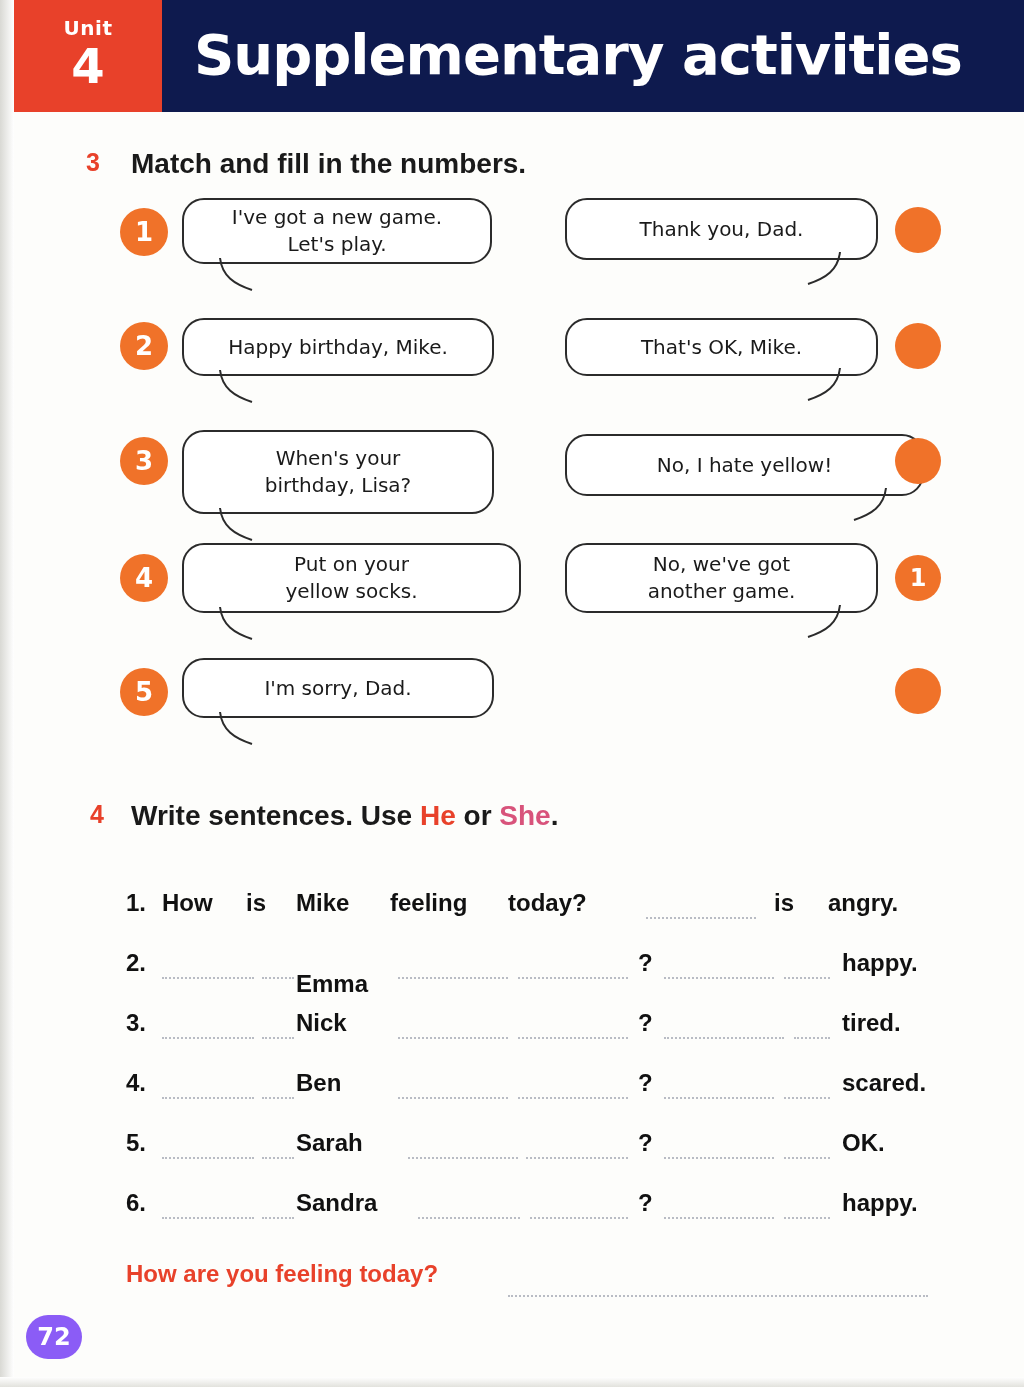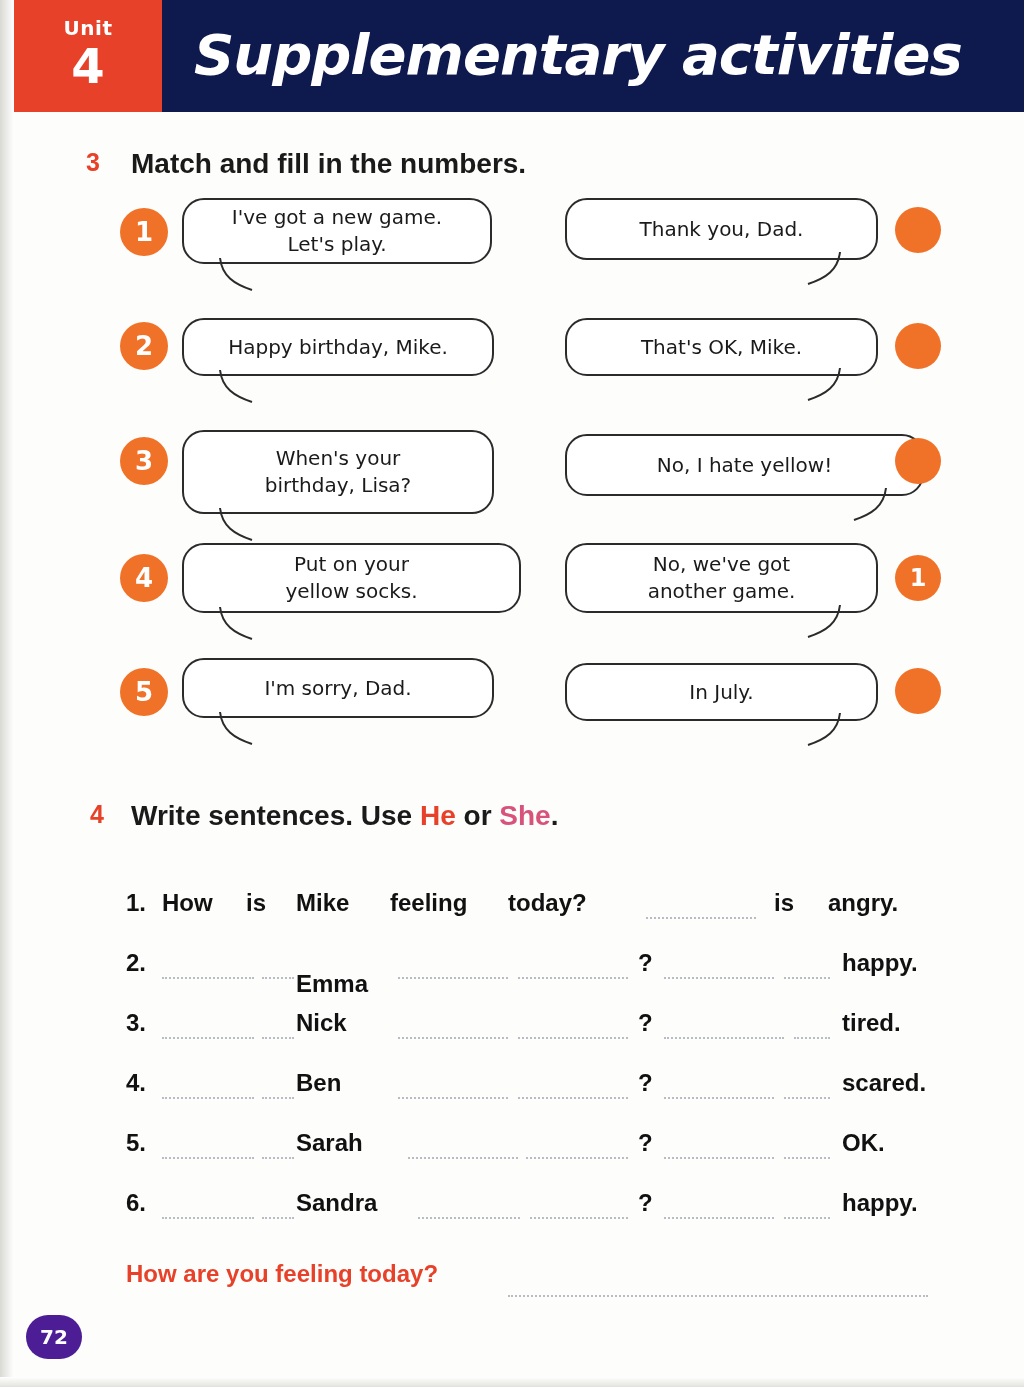--- a/index.html
+++ b/index.html
@@ -63,21 +63,20 @@
   }
   .header-title {
     position: absolute;
     left: 180px; top: 22px;
     width: 820px;
     color: #ffffff;
     font-size: 56px;
     font-weight: bold;
     font-family: "DejaVu Sans", sans-serif;
     letter-spacing: -1px;
-    font-style: italic;
   }
 
   
   .ex-head {
     position: absolute;
     font-size: 28px;
     font-weight: bold;
     color: #1a1a1a;
   }
   .ex-num {
@@ -168,23 +167,23 @@
     font-weight: bold;
     color: #e8412a;
   }
 
   
   .page-num {
     position: absolute;
     left: 26px; bottom: 28px;
     width: 56px; height: 44px;
     border-radius: 22px;
-    background: #4c1d95;
-    color: #ffffff;
-    font-size: 20px;
+    background: #8b5cf6;
+    color: #ffffff;
+    font-size: 24px;
     font-weight: bold;
     font-family: "DejaVu Sans", sans-serif;
     display: flex;
     align-items: center;
     justify-content: center;
   }
 </style>
 </head>
 <body>
 
@@ -267,26 +266,20 @@
         <path d="M38 0 C36 18, 24 26, 6 32" fill="none" stroke="#2b2b2b" stroke-width="2"></path>
       </svg>
     </div>
     <div class="dot-circle" style="left:895px; top:365px;">1</div>
 
     <div class="num-circle" style="left:120px; top:478px;">5</div>
     <div class="bubble" style="left:182px; top:468px; width:312px; height:60px;">
       <span style="white-space:pre-line;">I'm sorry, Dad.</span>
       <svg class="tail" viewBox="0 0 40 34">
         <path d="M2 0 C4 18, 16 26, 34 32" fill="none" stroke="#2b2b2b" stroke-width="2"></path>
-      </svg>
-    </div>
-    <div class="bubble" style="left:565px; top:473px; width:313px; height:58px;">
-      <span style="white-space:pre-line;">In July.</span>
-      <svg class="tail" style="left:auto; right:34px; bottom:-28px;" viewBox="0 0 40 34">
-        <path d="M38 0 C36 18, 24 26, 6 32" fill="none" stroke="#2b2b2b" stroke-width="2"></path>
       </svg>
     </div>
     <div class="dot-circle" style="left:895px; top:478px;"></div>
   </div>
 
   <div class="ex-num" style="left:90px; top:800px;">4</div>
   <div class="ex-head" style="left:131px; top:800px;">
     <span>Write sentences. Use </span><span class="hl-red">He</span><span> or </span><span class="hl-pink">She</span><span>.</span>
   </div>
 

